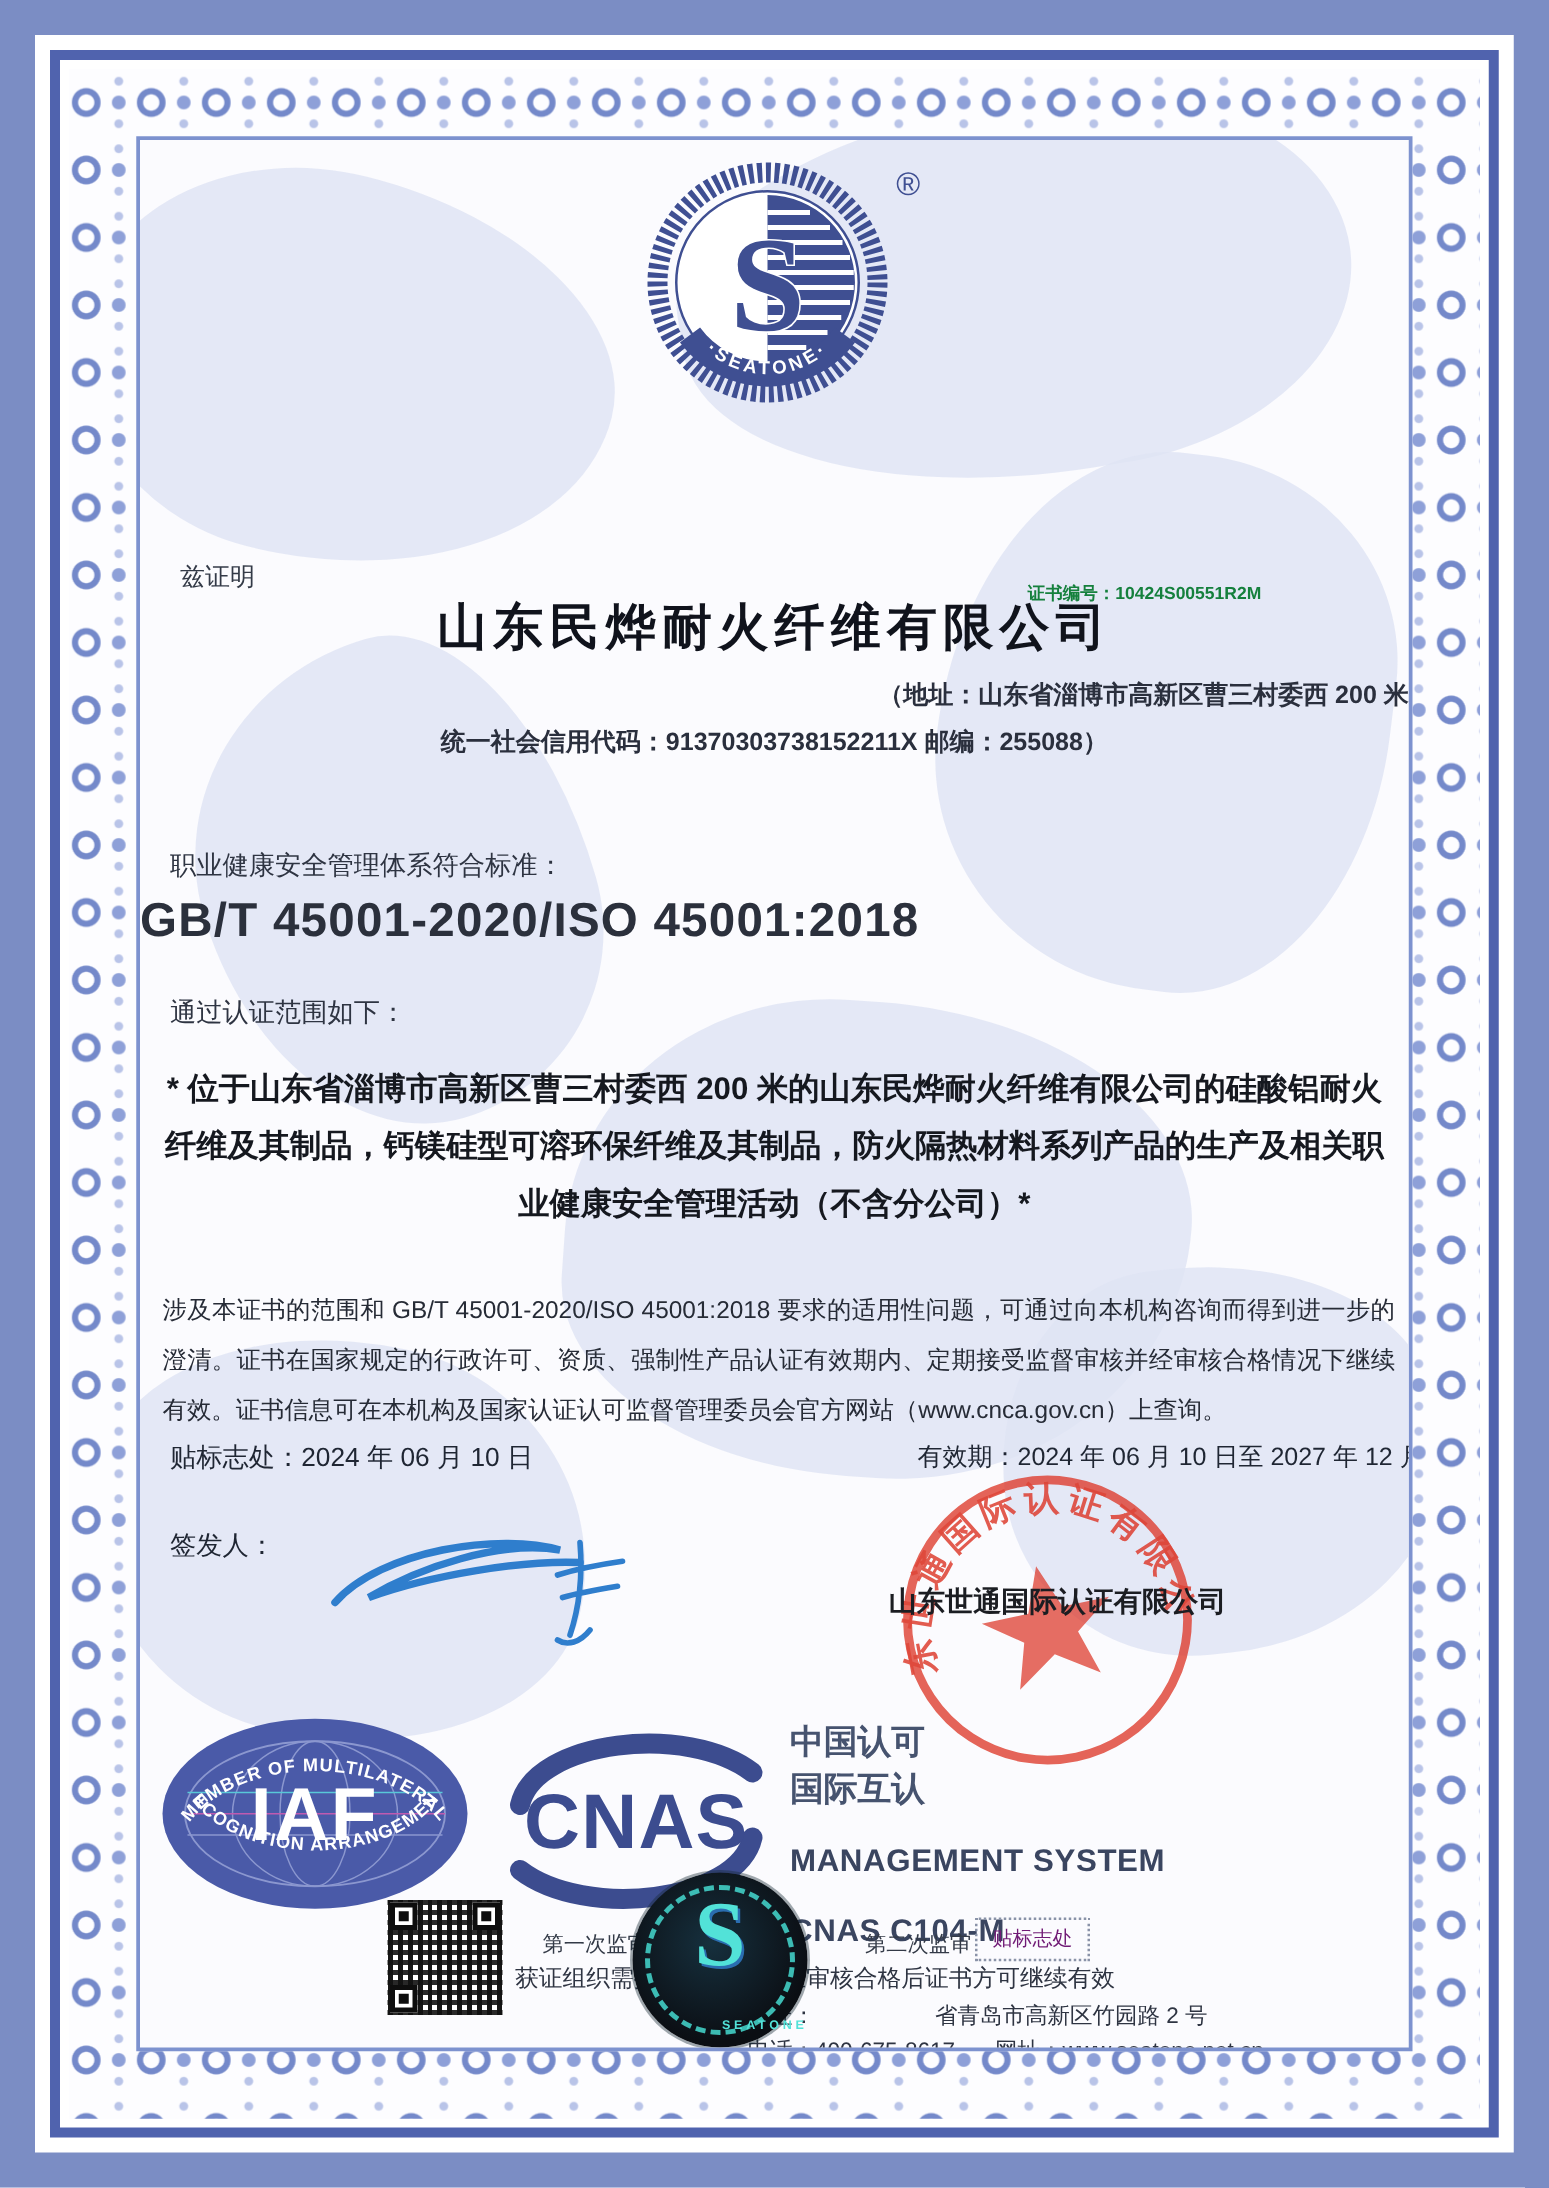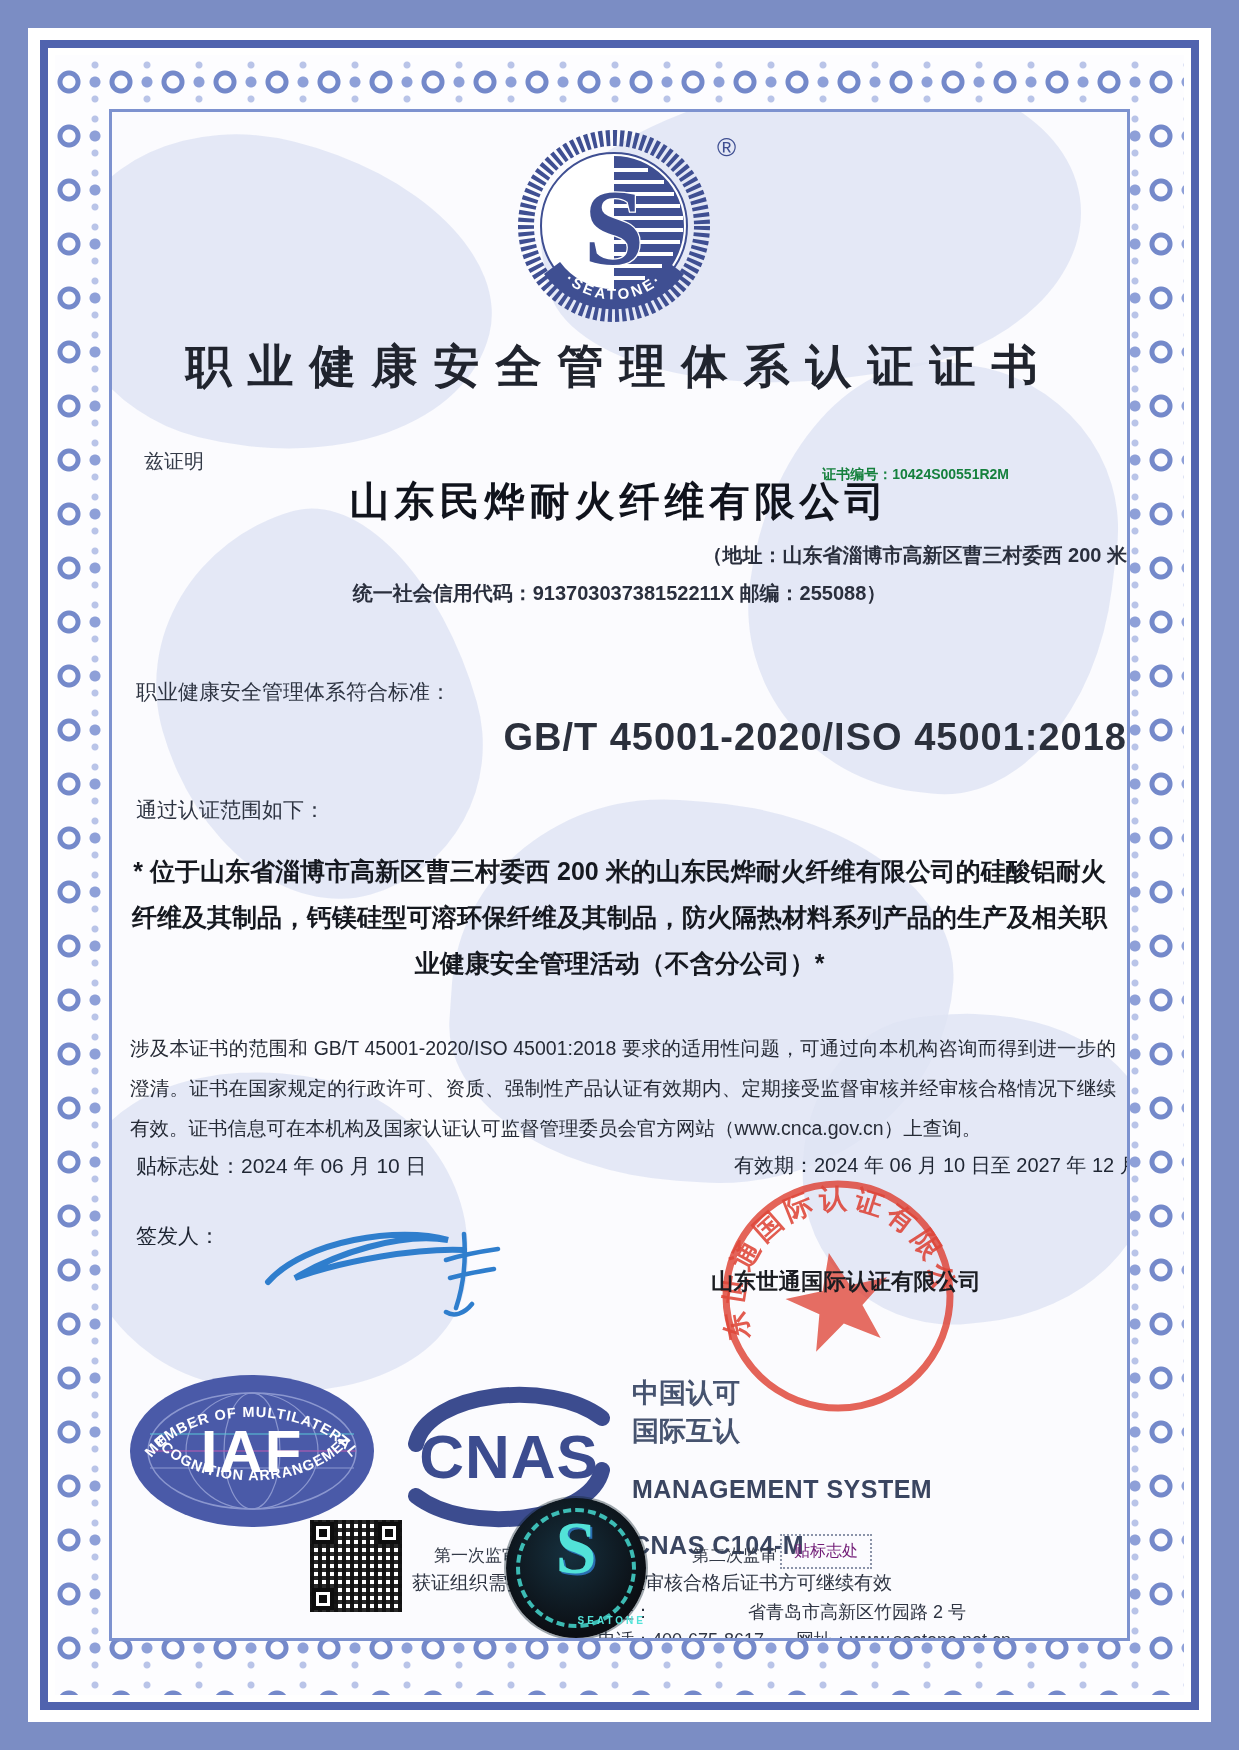--- a/index.html
+++ b/index.html
@@ -22,21 +22,21 @@
   .blob{position:absolute;background:#dfe4f4;opacity:.8;z-index:0;}
   .abs{position:absolute;z-index:2;}
   .title{top:224px;left:0;width:100%;text-align:center;font-family:"Liberation Serif",serif;
          font-size:46px;font-weight:bold;letter-spacing:16px;color:#20242e;white-space:nowrap;}
   .certno{top:354px;right:118px;font-family:Liberation Sans, sans-serif;font-size:14px;font-weight:bold;color:#15803d;}
   .certify{top:336px;left:32px;font-size:20px;color:#333a47;}
   .company{top:362px;left:0;width:100%;text-align:center;font-size:40px;font-weight:bold;letter-spacing:5px;color:#10131c;}
   .addr1{top:430px;left:0;width:100%;text-align:right;font-size:20px;font-weight:600;color:#2a2f3d;}
   .addr2{top:468px;left:0;width:100%;text-align:center;font-size:20px;font-weight:600;color:#2a2f3d;}
   .stdintro{top:566px;left:24px;font-size:21px;color:#2e3442;}
-  .standard{top:604px;left:0;width:100%;text-align:right;font-size:38px;font-weight:600;letter-spacing:1px;color:#2b303c;}
+  .standard{top:604px;left:0;width:100%;text-align:left;font-size:38px;font-weight:600;letter-spacing:1px;color:#2b303c;}
   .scopeintro{top:684px;left:24px;font-size:21px;color:#2e3442;}
   .scope{top:736px;left:50%;transform:translateX(-50%);width:975px;font-size:25px;font-weight:bold;
          line-height:46px;text-align:center;color:#15181f;}
   .fineprint{top:916px;left:18px;width:986px;font-size:19.5px;line-height:40px;text-align:justify;color:#262b36;}
   .dateL{top:1040px;left:24px;font-size:21px;color:#1f2633;white-space:nowrap;}
   .dateR{top:1040px;left:622px;font-size:20px;color:#1f2633;white-space:nowrap;}
   .signer{top:1110px;left:24px;font-size:21px;color:#1f2633;}
   .sig{top:1108px;left:138px;z-index:3;}
   .stampwrap{top:1058px;left:600px;width:252px;height:252px;transform:rotate(-12deg);opacity:.92;z-index:2;}
   .issuer{top:1154px;left:596px;width:276px;text-align:center;font-size:22.5px;font-weight:bold;color:#1b1d22;z-index:3;}
@@ -107,21 +107,20 @@
           <text x="112" y="142" text-anchor="middle" font-family="Liberation Serif, serif" font-weight="bold" font-size="108" fill="#3f4f92" stroke="#ffffff" stroke-width="2.5" paint-order="stroke">S</text>
           <path id="seatArc" d="M 53,148 A 74,74 0 0 0 171,148" fill="none"></path>
           <path d="M 50,146 A 77,77 0 0 0 174,146" fill="none" stroke="#3f4f92" stroke-width="20"></path>
           <text font-size="15" font-weight="bold" fill="#ffffff" letter-spacing="3">
             <textPath href="#seatArc" startOffset="50%" text-anchor="middle">·SEATONE·</textPath>
           </text>
           <text x="215" y="34" font-size="26" fill="#3f4f92">®</text>
         </svg>
       </div>
 
-      <div class="abs title">职业健康安全管理体系认证证书</div>
 
       <div class="abs certno">
         <span>证书编号：</span><span>10424S00551R2M</span>
       </div>
 
       <div class="abs certify">兹证明</div>
 
       <div class="abs company">山东民烨耐火纤维有限公司</div>
       <div class="abs addr1">（地址：山东省淄博市高新区曹三村委西 200 米</div>
       <div class="abs addr2">统一社会信用代码：91370303738152211X 邮编：255088）</div>

